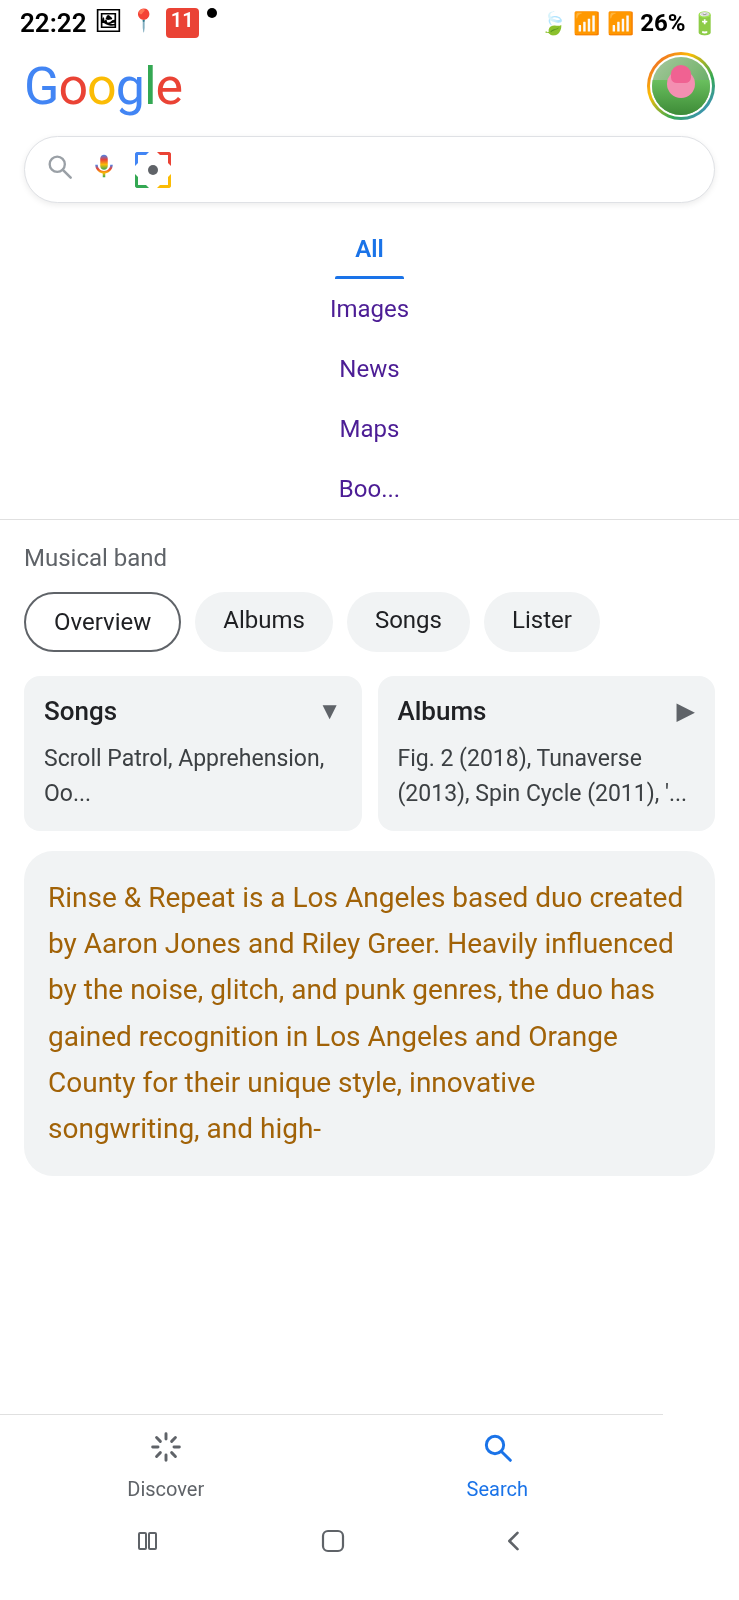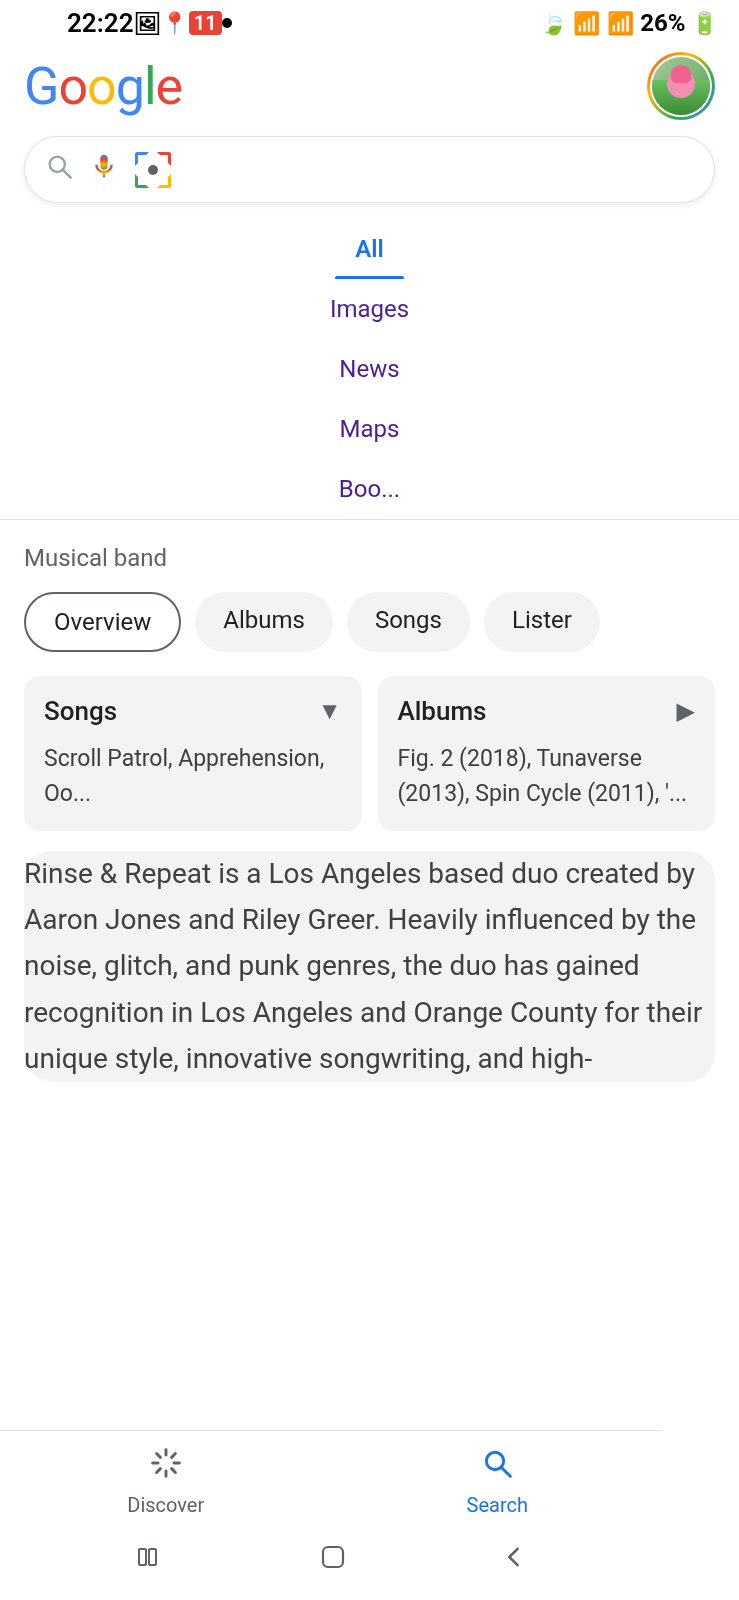--- a/index.html
+++ b/index.html
@@ -15,25 +15,24 @@
     
     .status-bar {
       display: flex;
       justify-content: space-between;
       align-items: center;
       padding: 8px 20px 4px 20px;
       background: #fff;
     }
     .status-left {
       display: flex;
-      align-items: center;
+      gap: 8px;
       font-size: 26px;
       font-weight: 600;
       color: #000;
-      margin-left: 47px;
     }
     .status-icons {
       display: flex;
       align-items: center;
       gap: 6px;
       font-size: 22px;
       color: #000;
     }
 
     
@@ -251,30 +250,31 @@
     .kp-card-content {
       font-size: 23px;
       color: #3c4043;
       line-height: 1.5;
     }
 
     
     .kp-description {
       background: #f1f3f4;
       border-radius: 29px;
+      padding: 24px;
       margin-bottom: 20px;
       font-size: 28px;
       line-height: 1.65;
-      color: #404040;
+      color: #a16207;
     }
 
     
     .bottom-nav {
       position: fixed;
-      bottom: 0;
+      bottom: 16px;
       width: 663px;
       background: #fff;
       border-top: 1px solid #e0e0e0;
     }
     .bottom-nav-items {
       display: flex;
       justify-content: space-around;
       align-items: center;
       padding: 16px 0 8px;
     }

